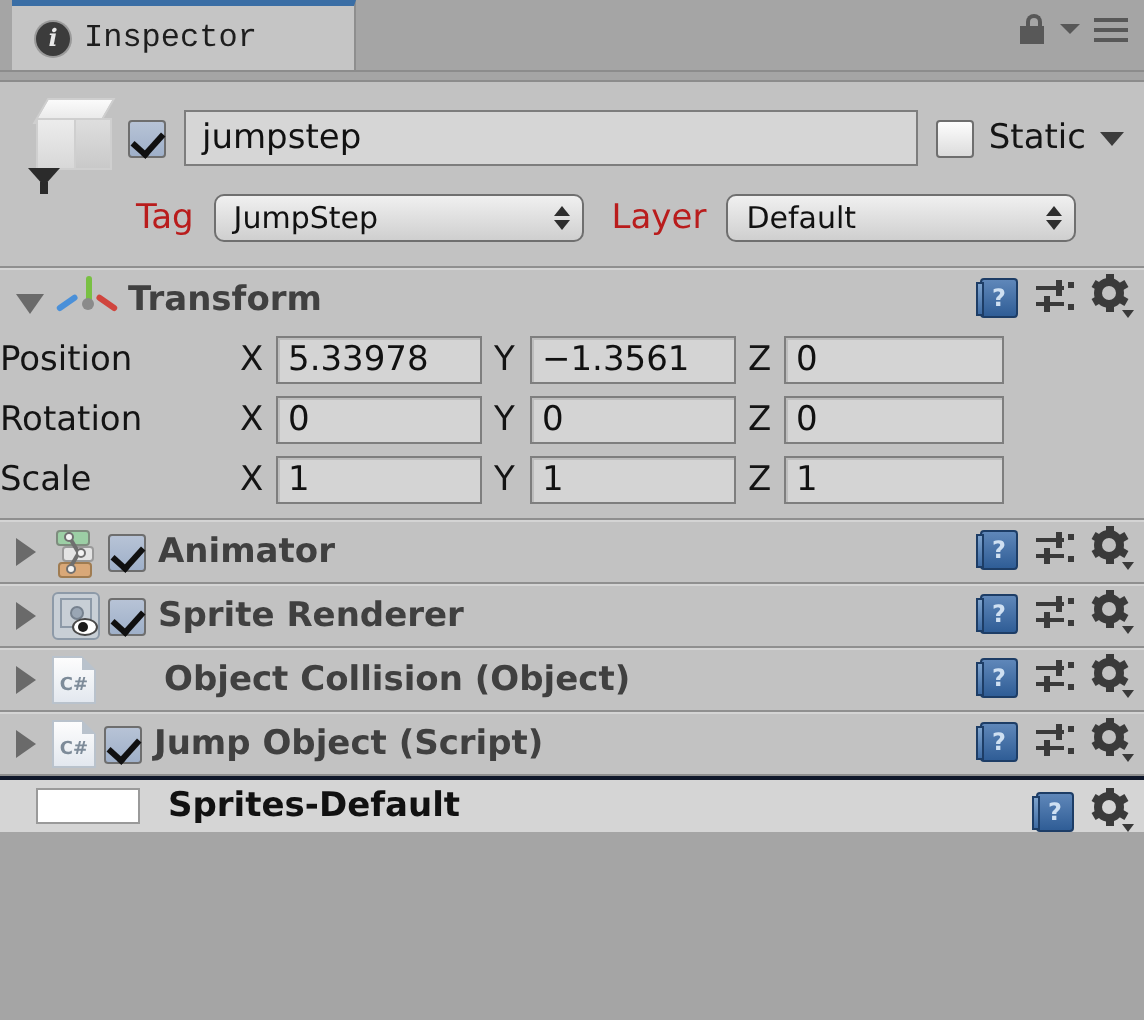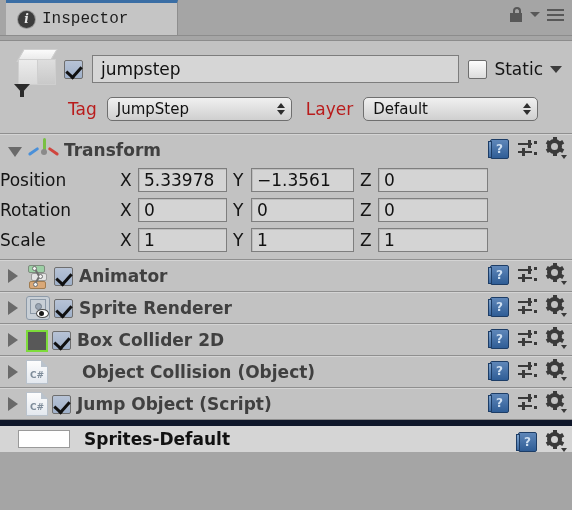--- a/index.html
+++ b/index.html
@@ -119,21 +119,21 @@
   .axis .ab{height:12px;background:#4a90d9;left:5px;top:10px;transform:rotate(55deg);transform-origin:top center;}
   .axis .ar{height:12px;background:#d0453e;left:15px;top:10px;transform:rotate(-55deg);transform-origin:top center;}
   .axis .dot{position:absolute;left:9px;top:11px;width:6px;height:6px;border-radius:50%;background:#8a8a8a;}
 
   .vrow{display:flex;align-items:center;height:30px;}
   .vrow-lbl{width:120px;font-size:17px;color:#141414;}
   .vax{font-size:17px;color:#141414;width:18px;text-align:left;}
   .vfield{height:24px;background:#d4d4d4;border:1px solid #7e7e7e;box-sizing:border-box;
      display:flex;align-items:center;padding-left:5px;font-size:17px;color:#111;
      box-shadow:inset 1px 1px 0 #bdbdbd;}
-  .vfield.w1{width:89px;}
+  .vfield.w1{width:103px;}
   .vfield.w2{width:103px;}
   .vfield.w3{width:110px;}
 
   
   .ico{width:24px;height:24px;flex:none;position:relative;margin-right:4px;}
   .ico-sprite{border:1px solid #8d9aa8;border-radius:3px;background:#c8cfd6;box-sizing:border-box;}
   .ico-sprite .sq{position:absolute;left:3px;top:2px;right:3px;bottom:5px;border:1px solid #8d9aa8;}
   .ico-sprite .cc{position:absolute;left:8px;top:6px;width:7px;height:7px;border-radius:50%;
       background:#9aa6b4;border:1px solid #76818e;box-sizing:border-box;}
   .ico-sprite .eye{position:absolute;right:0px;bottom:1px;width:13px;height:9px;border-radius:50%;
@@ -156,21 +156,21 @@
      width:22px;height:22px;margin-top:1px;}
 
   .ico-cs{width:22px;height:24px;background:linear-gradient(#fdfdfd,#e3e8ef);
      border:1px solid #b9c2cc;box-sizing:border-box;position:relative;}
   .ico-cs::before{content:"";position:absolute;right:-1px;top:-1px;border-width:0 7px 7px 0;
      border-style:solid;border-color:#b9c2cc #c2c2c2;}
   .ico-cs span{position:absolute;left:0;right:0;bottom:3px;text-align:center;font-size:9px;
      color:#7d8b99;font-weight:bold;}
 
   
-  .mat{background:#d5d5d5;border-top:6px solid #0f172a;height:26px;
+  .mat{background:#d5d5d5;border-top:2px solid #0f172a;height:26px;
      display:flex;align-items:center;padding-left:18px;position:relative;overflow:hidden;}
   .mat .swatch{width:52px;height:18px;background:#fff;border:1px solid #9a9a9a;box-sizing:border-box;}
   .mat .mlbl{font-size:17px;font-weight:bold;color:#111;margin-left:14px;}
   .mat .micons{position:absolute;right:6px;top:6px;display:flex;align-items:center;gap:9px;}
 </style>
 </head>
 <body>
 
 <div id="root">
 
@@ -356,47 +356,20 @@
             <div class="t t2"></div>
             <div class="t t3"></div>
           <div class="g"></div>
             <div class="hole"></div>
             <div class="sub"></div>
         </div>
       </div>
     </div>
   </div>
 
-  <div class="comp">
-    <div class="comp-head">
-      <div class="foldout"></div>
-      <div class="ico ico-box"></div>
-      <div class="cbx on"></div>
-      <div class="comp-title">Box Collider 2D</div>
-      <div class="head-icons">
-        <div class="ic-help"></div>
-        <div class="ic-preset">
-          <i class="l1"></i>
-            <i class="l2"></i>
-            <i class="k1"></i>
-            <i class="k2"></i>
-            <i class="d1"></i>
-            <i class="d2"></i>
-        </div>
-        <div class="ic-gear">
-          <div class="t"></div>
-            <div class="t t2"></div>
-            <div class="t t3"></div>
-          <div class="g"></div>
-            <div class="hole"></div>
-            <div class="sub"></div>
-        </div>
-      </div>
-    </div>
-  </div>
 
   <div class="comp">
     <div class="comp-head">
       <div class="foldout"></div>
       <div class="ico ico-cs">
           <span>C#</span>
         </div>
       <div class="comp-title" style="margin-left:30px;">Object Collision (Object)</div>
       <div class="head-icons">
         <div class="ic-help"></div>

